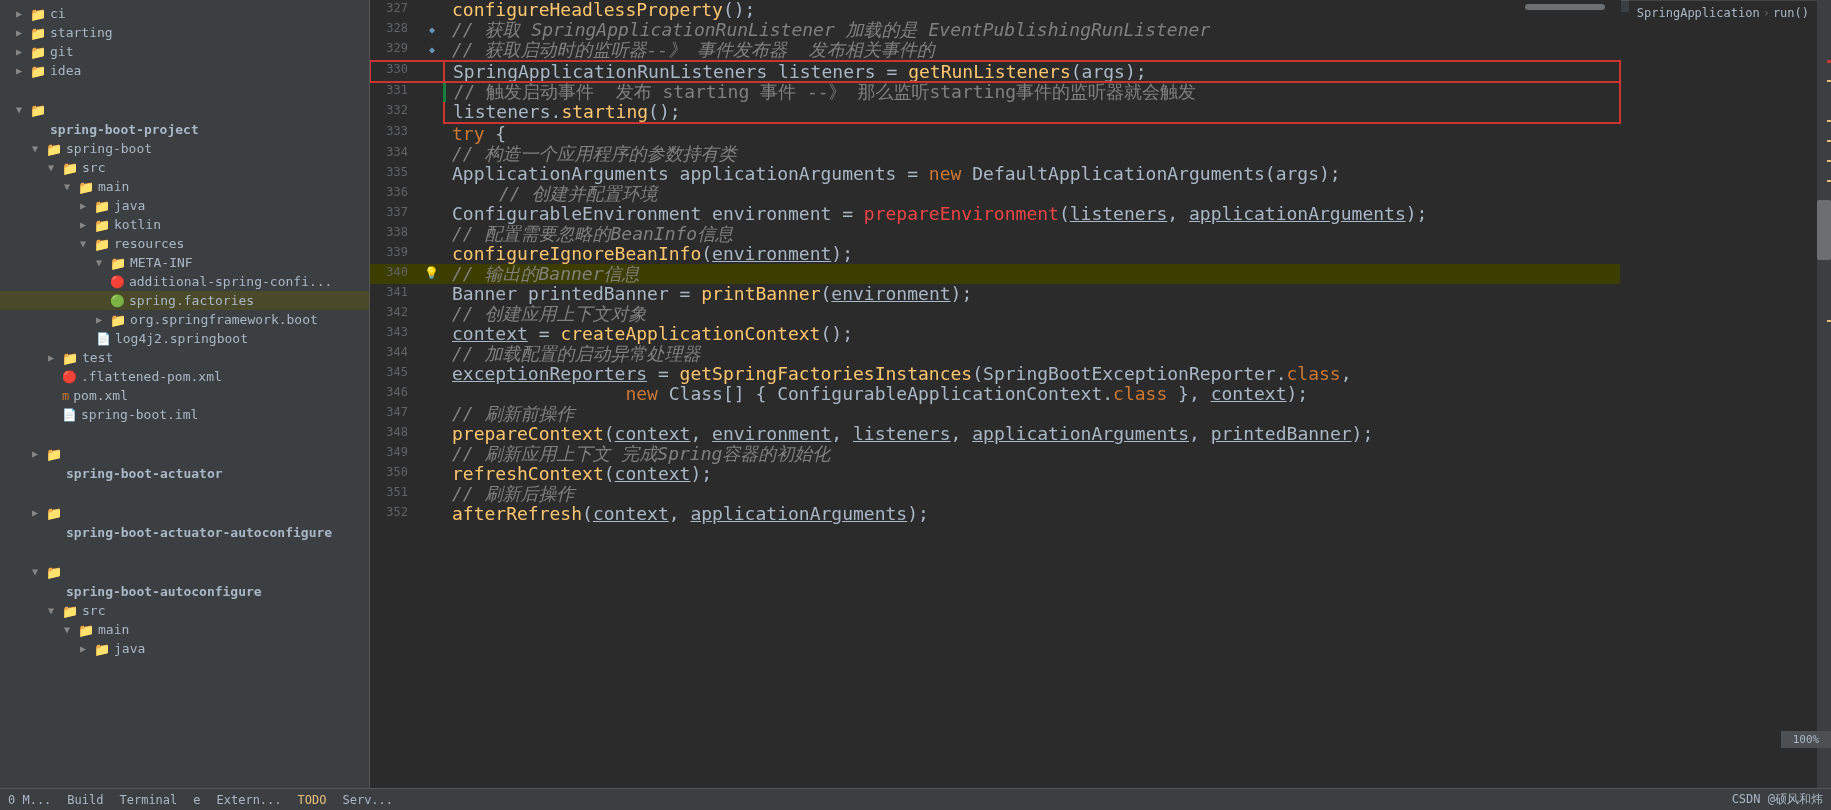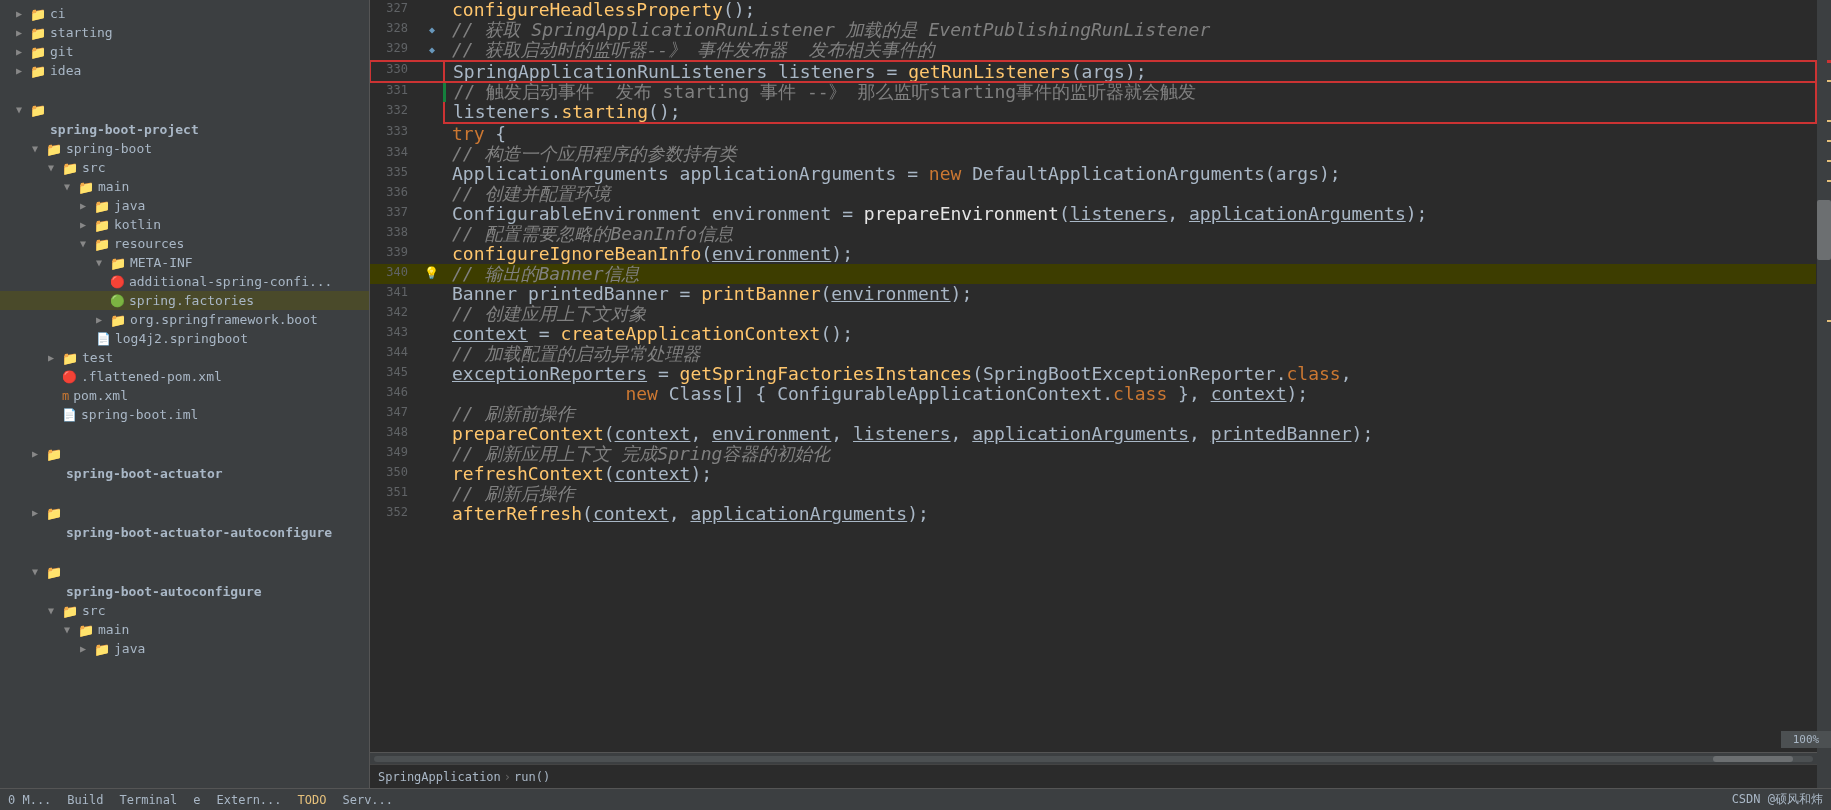--- a/index.html
+++ b/index.html
@@ -63,21 +63,21 @@
     .file-icon { margin-right: 4px; font-size: 12px; flex-shrink: 0; }
     .icon-xml { color: #e06c75; }
     .icon-iml { color: #6897bb; }
     .icon-factories { color: #98c379; }
     .bold-label { font-weight: bold; color: #a9b7c6; margin-top: 40px; }
 
     
     .editor-container {
       flex: 1;
       display: flex;
-      flex-direction: column;
+      flex-direction: row;
       background: #2b2b2b;
       overflow: hidden;
     }
     .code-area {
       flex: 1;
       overflow: auto;
       position: relative;
     }
     .code-table {
       width: 100%;
@@ -386,27 +386,27 @@
 
           <tr class="line-row">
             <td class="line-num">335</td>
             <td class="gutter"></td>
             <td class="line-code"><span style="color:#a9b7c6;">ApplicationArguments</span> <span style="color:#a9b7c6;">applicationArguments</span> = <span style="color:#cc7832;">new</span> <span style="color:#a9b7c6;">DefaultApplicationArguments</span>(<span style="color:#a9b7c6;">args</span>);</td>
           </tr>
 
           <tr class="line-row">
             <td class="line-num">336</td>
             <td class="gutter"></td>
-            <td class="line-code"><span style="color:#808080;font-style:italic;">// 创建并配置环境</span></td>
+            <td class="line-code"><span style="color:#808080;font-style:italic;margin-left:47px;">// 创建并配置环境</span></td>
           </tr>
 
           <tr class="line-row">
             <td class="line-num">337</td>
             <td class="gutter"></td>
-            <td class="line-code"><span style="color:#a9b7c6;">ConfigurableEnvironment</span> <span style="color:#a9b7c6;">environment</span> = <span style="color:#e5e5e5;">prepareEnvironment</span>(<span style="text-decoration:underline;color:#a9b7c6;">listeners</span>, <span style="text-decoration:underline;color:#a9b7c6;">applicationArguments</span>);</td>
+            <td class="line-code"><span style="color:#a9b7c6;">ConfigurableEnvironment</span> <span style="color:#a9b7c6;">environment</span> = <span style="color:#ef4444;">prepareEnvironment</span>(<span style="text-decoration:underline;color:#a9b7c6;">listeners</span>, <span style="text-decoration:underline;color:#a9b7c6;">applicationArguments</span>);</td>
           </tr>
 
           <tr class="line-row">
             <td class="line-num">338</td>
             <td class="gutter"></td>
             <td class="line-code"><span style="color:#808080;font-style:italic;">// 配置需要忽略的BeanInfo信息</span></td>
           </tr>
 
           <tr class="line-row">
             <td class="line-num">339</td>

